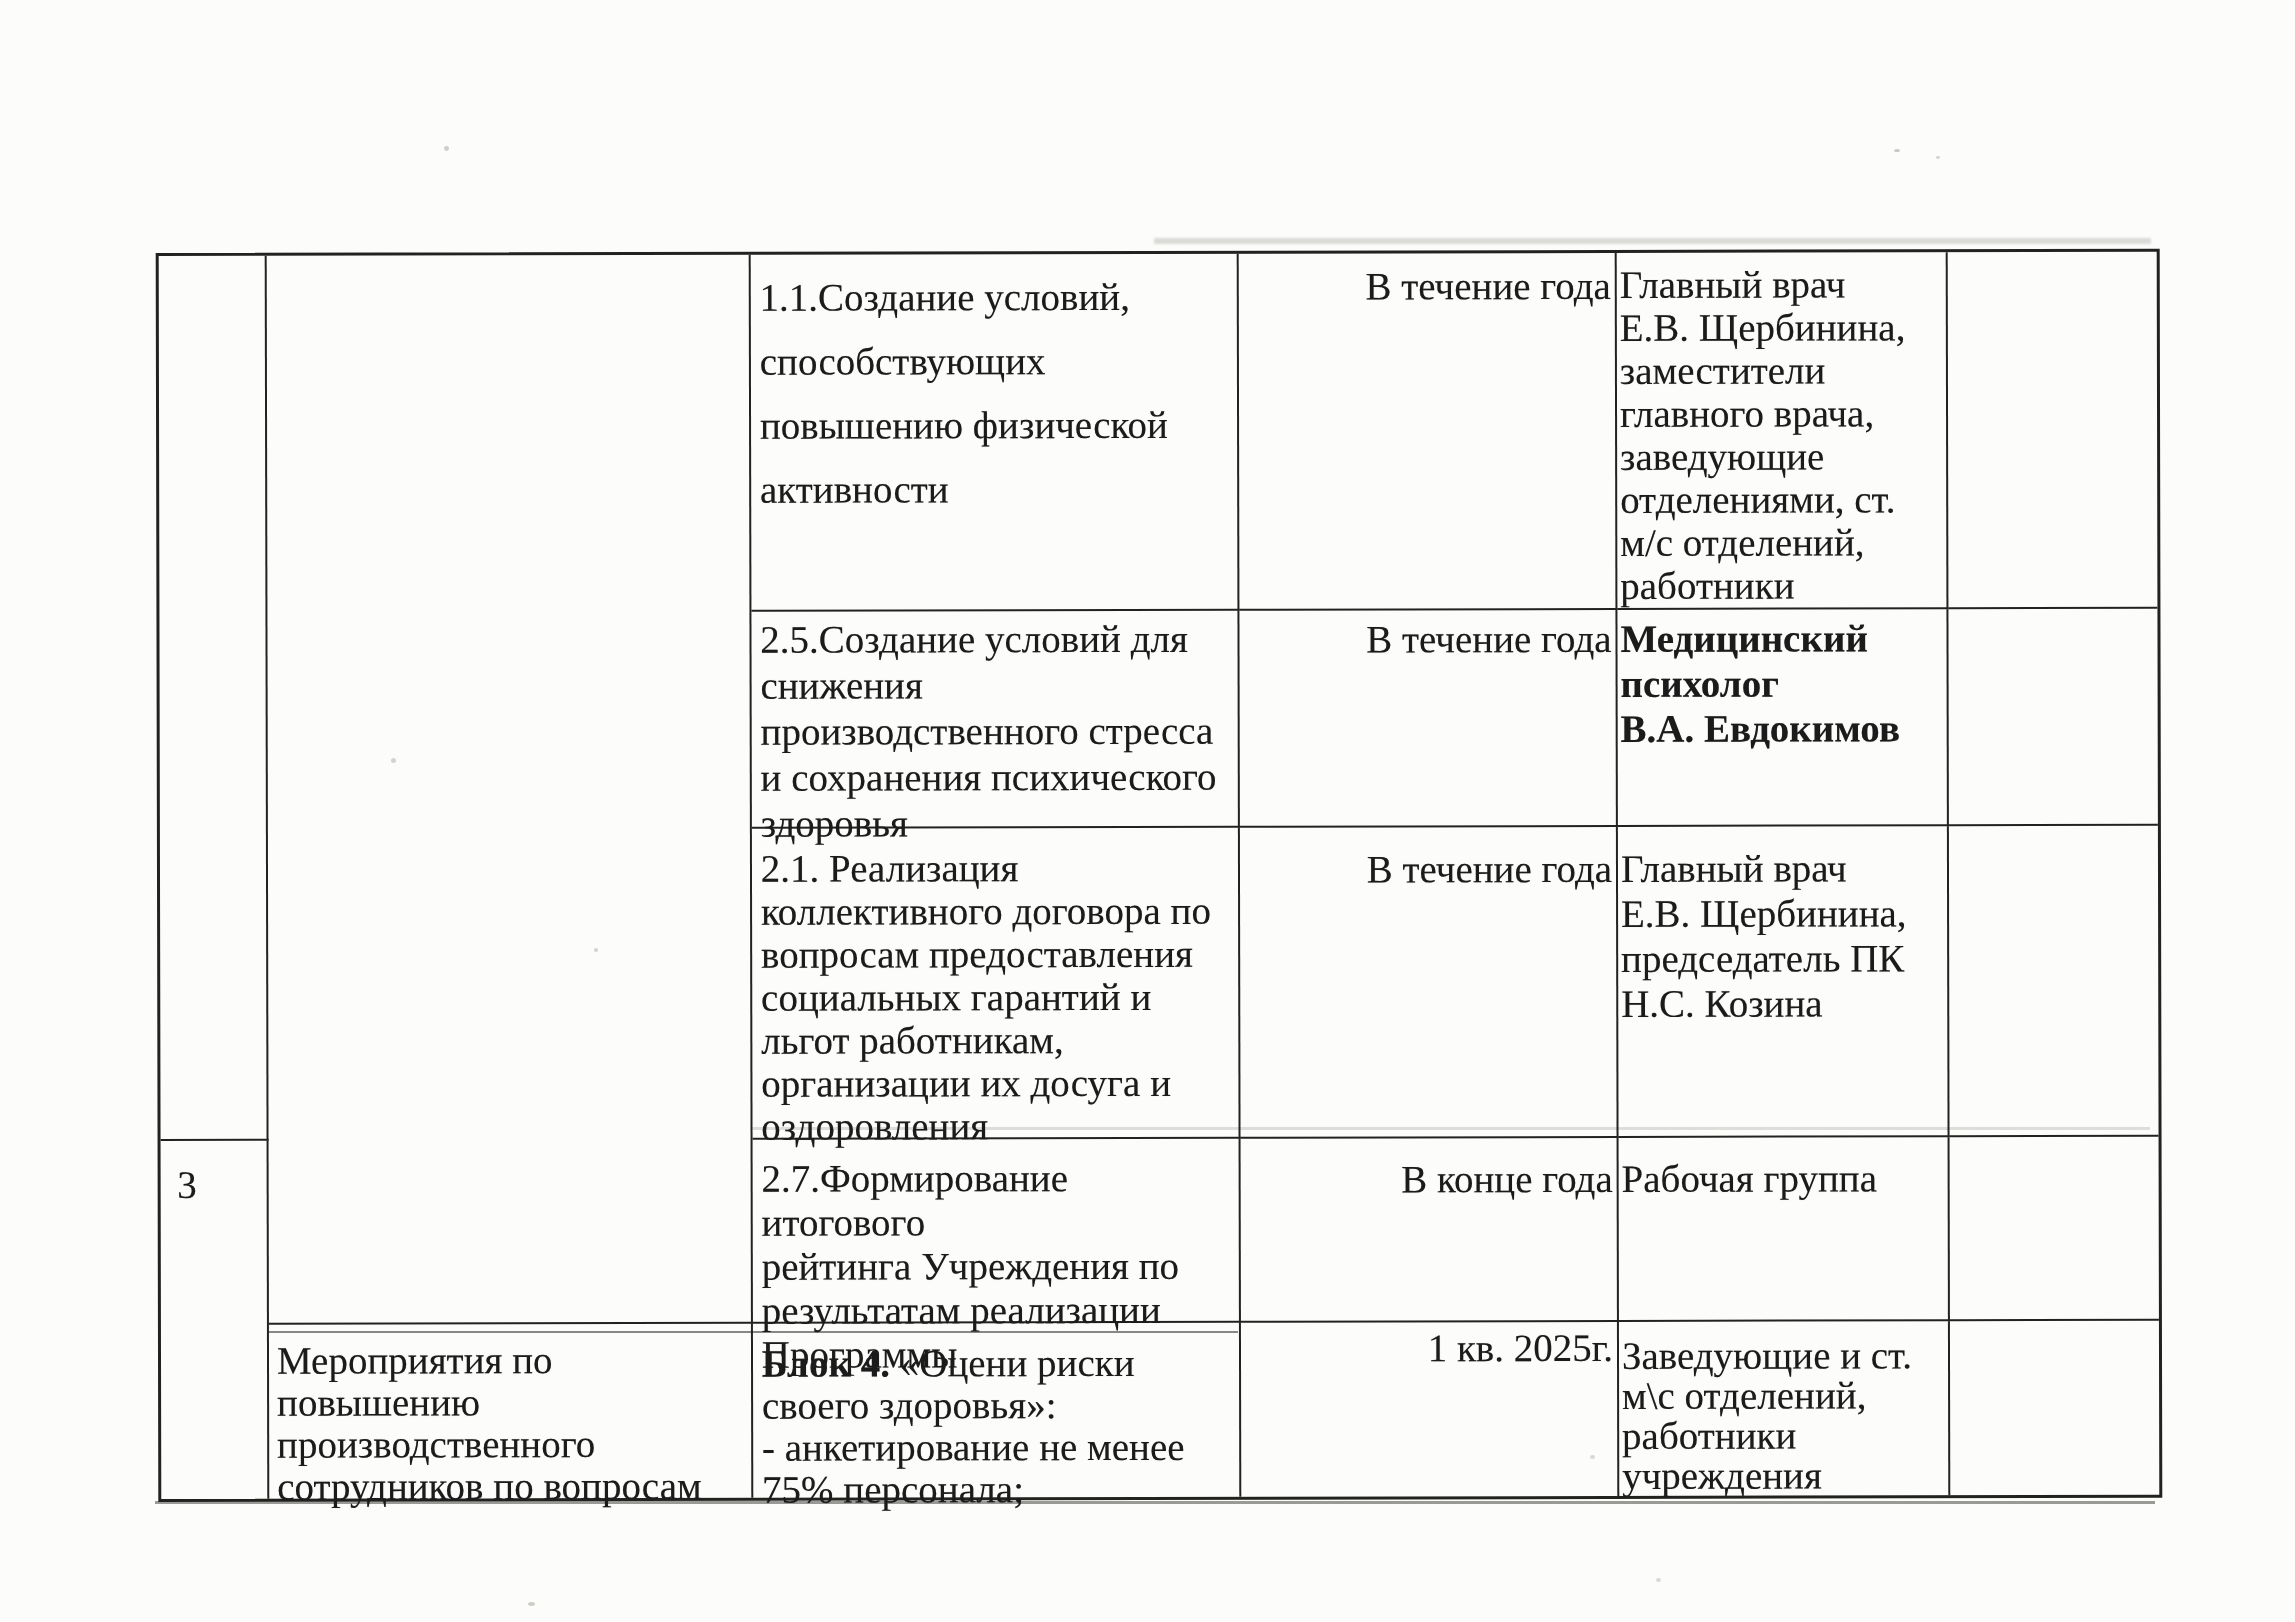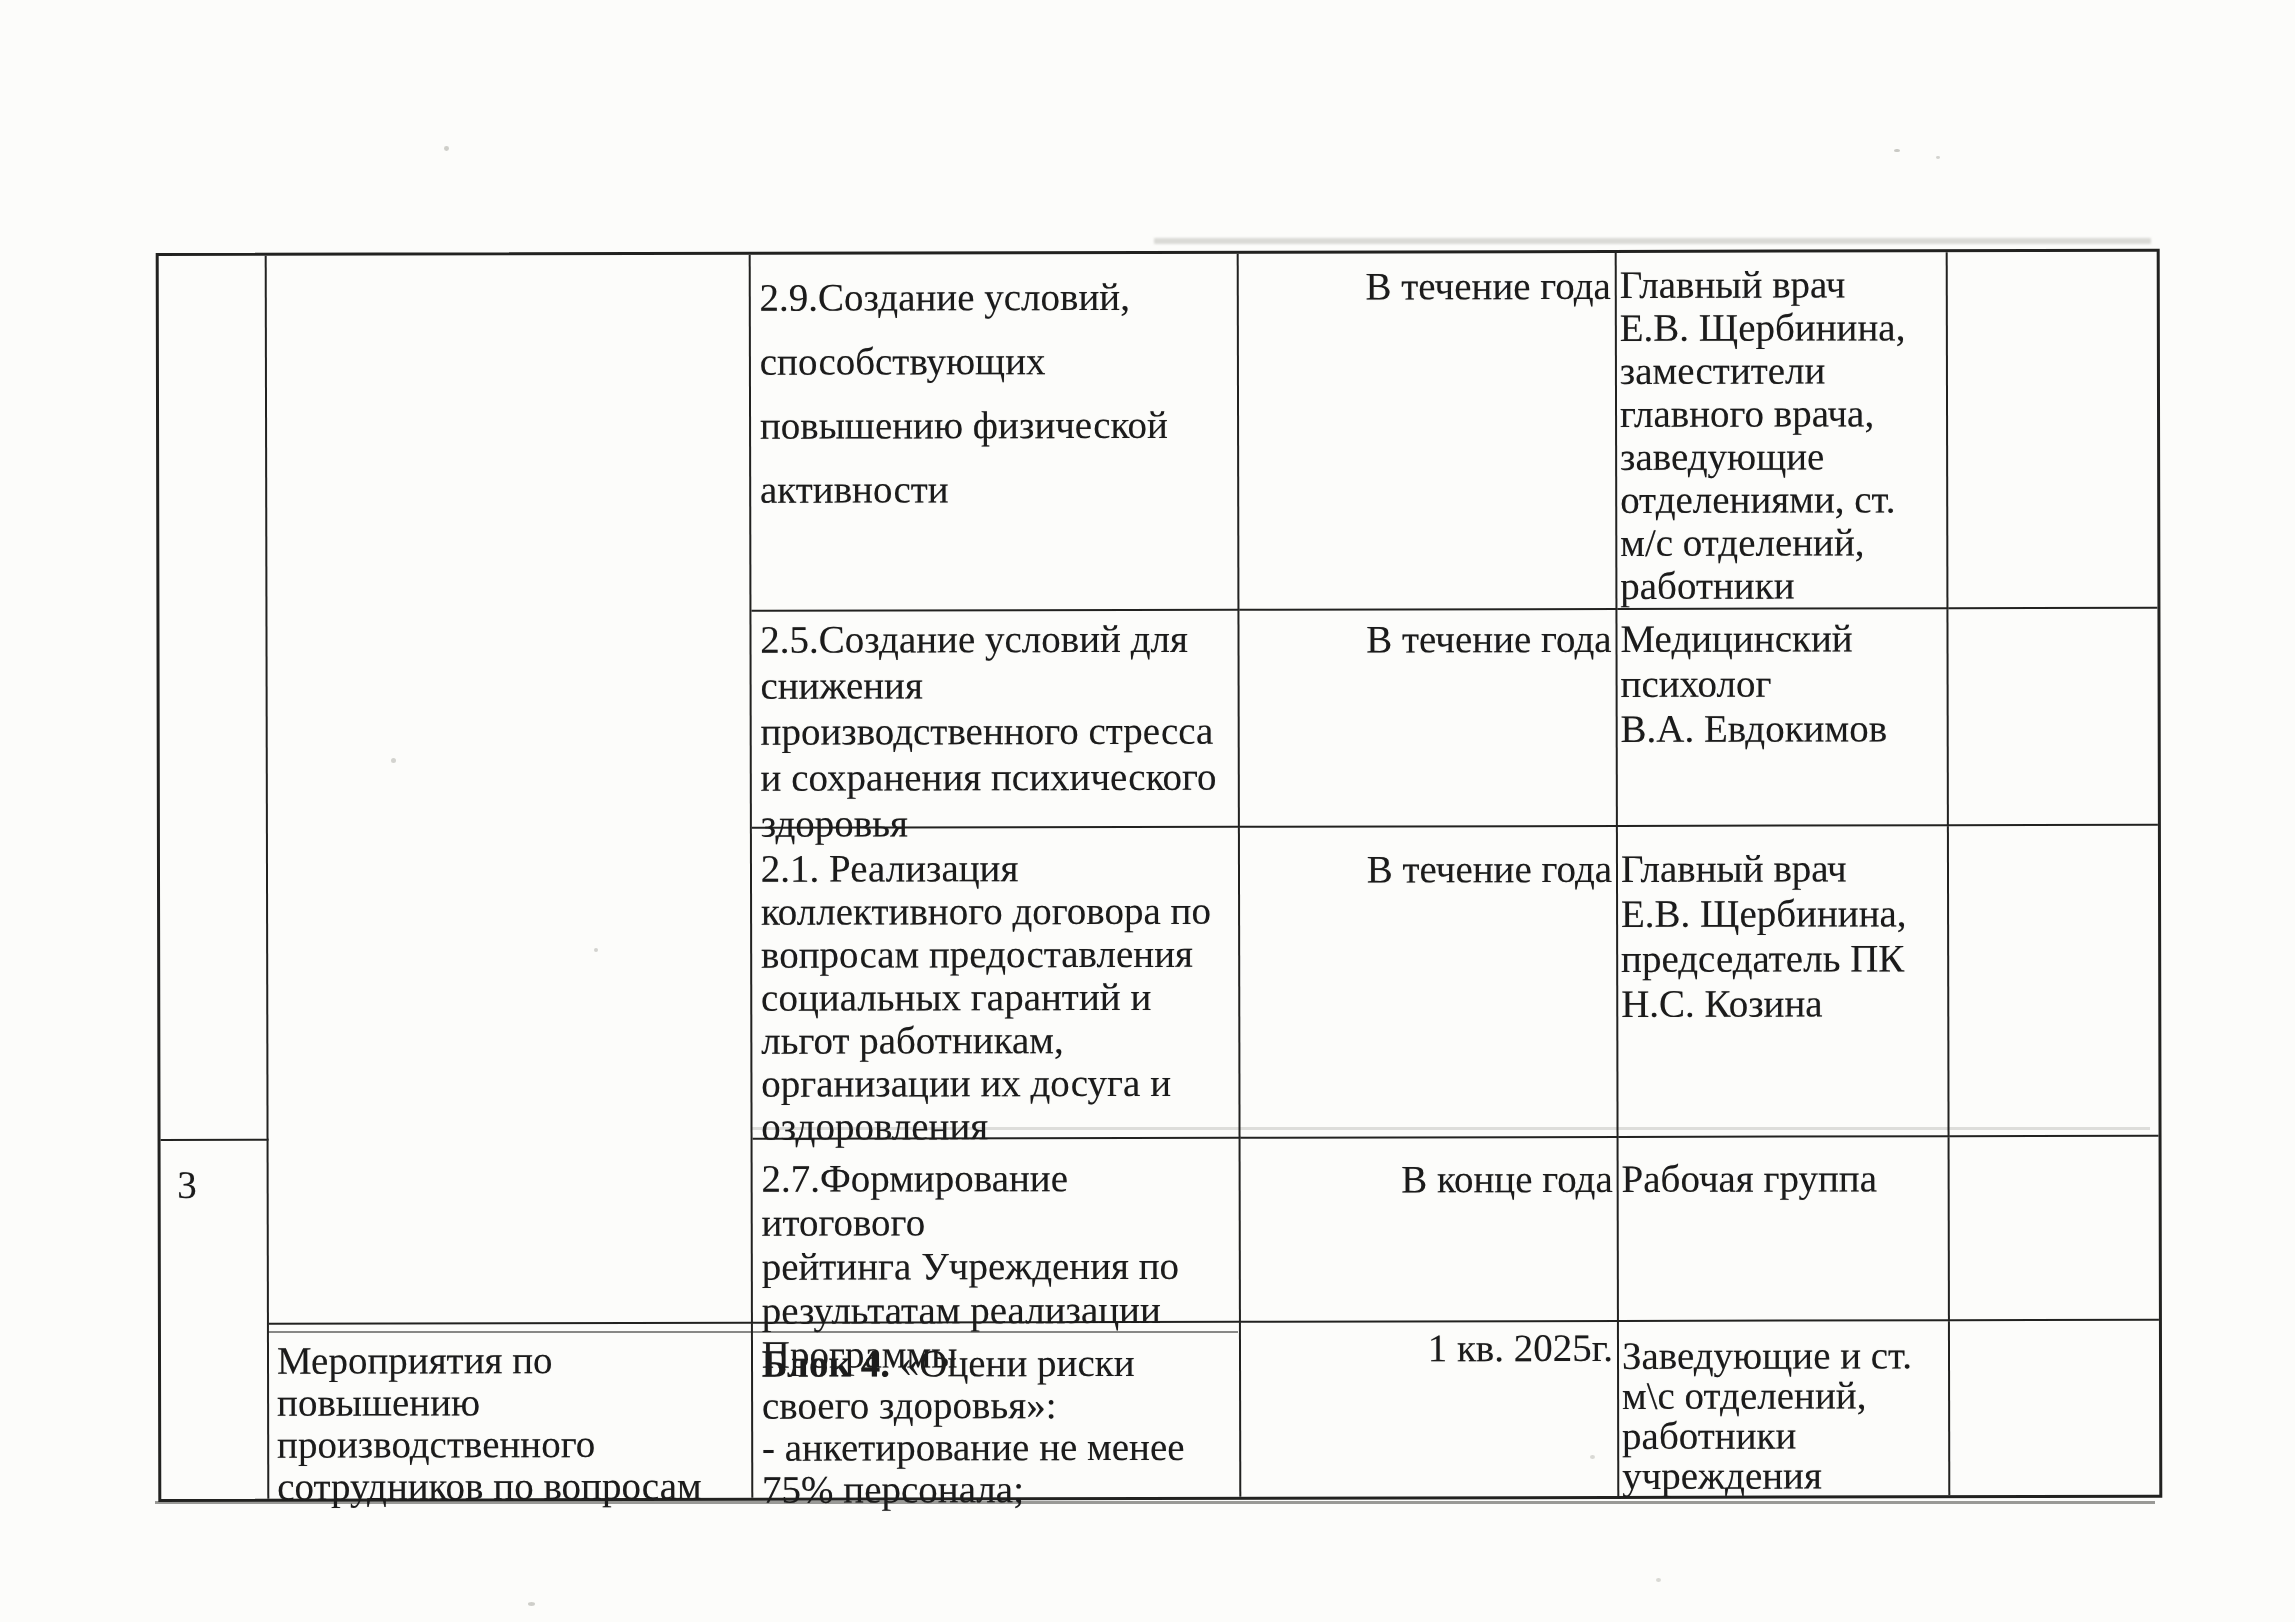--- a/index.html
+++ b/index.html
@@ -52,21 +52,21 @@
   .act-r1{line-height:64px;padding-top:10.8px;}
   .act-r2{line-height:46px;padding-top:4.9px;}
   .act-r3{line-height:43px;padding-top:17.7px;}
   .act-r4{line-height:44px;padding-top:16.7px;}
   .act-r5{line-height:42px;padding-top:18.7px;}
   .tim-r2{padding-top:5.9px;}
   .tim-r3{padding-top:18.7px;}
   .tim-r4{padding-top:17.7px;}
   .tim-r5{padding-top:3px;}
   .resp-r1{line-height:43px;padding-top:9.8px;}
-  .resp-r2{padding-top:5.9px;}
+  .resp-r2{padding-top:5.9px;font-weight:bold;}
   .resp-r3{padding-top:18.7px;}
   .resp-r4{padding-top:17.7px;}
   .resp-r5{line-height:40px;padding-top:13.7px;}
   .cell-text{
     white-space:pre-line;
     text-shadow:0 0 0.7px rgba(45,45,42,.45);
   }
   .bold{font-weight:bold;}
   .artifact{position:absolute;pointer-events:none;}
   .art-line{background:var(--artifact);}
@@ -98,21 +98,21 @@
 
     <div class="cell c2A bR bB"></div>
     <div class="cell c2B bR">
       <div class="cell-text">Мероприятия по
 повышению
 производственного
 сотрудников по вопросам</div>
     </div>
 
     <div class="cell col3 r1 bR bB act-r1">
-      <div class="cell-text">2.9.Создание условий,
+      <div class="cell-text">1.1.Создание условий,
 способствующих
 повышению физической
 активности</div>
     </div>
     <div class="cell col4 r1 bR bB">
       <div class="cell-text">В течение года</div>
     </div>
     <div class="cell col5 r1 bR bB resp-r1">
       <div class="cell-text">Главный врач
 Е.В. Щербинина,

